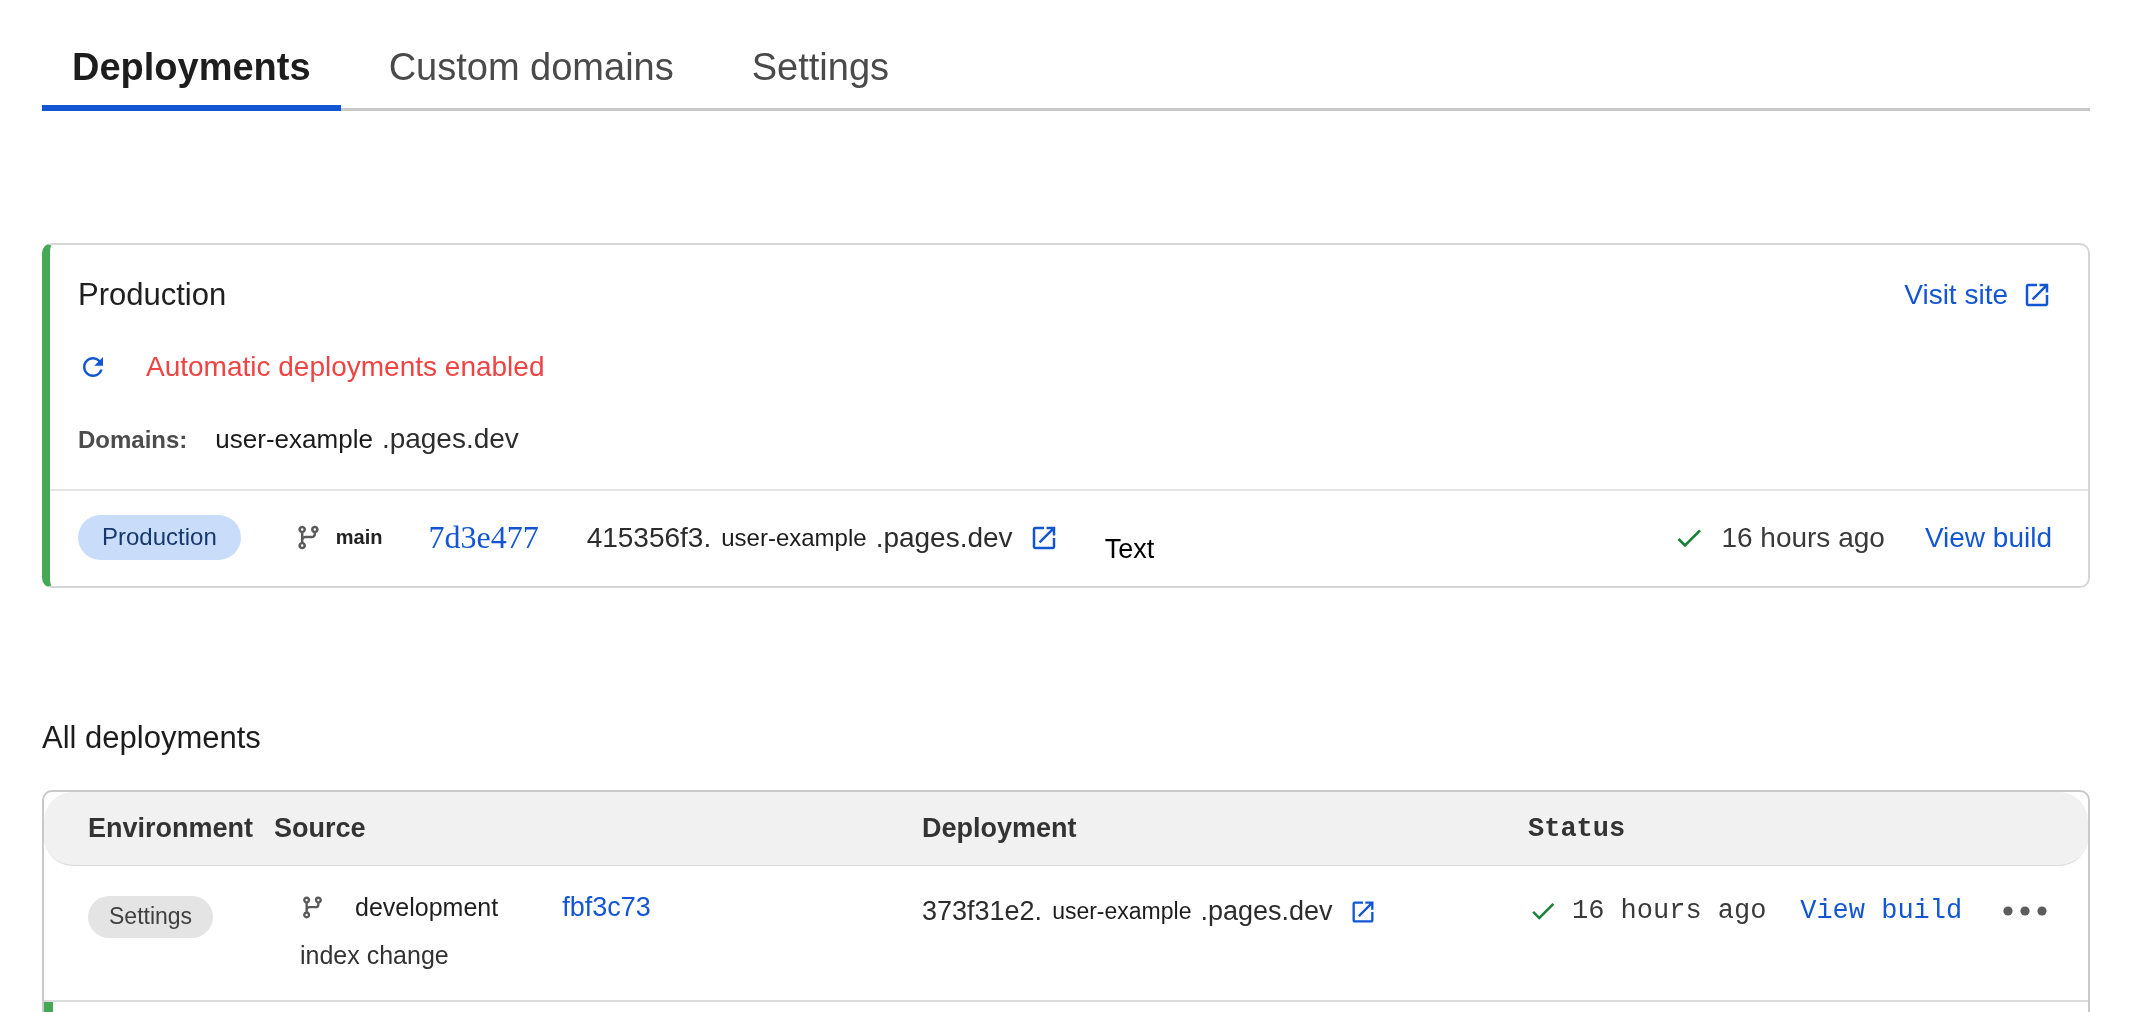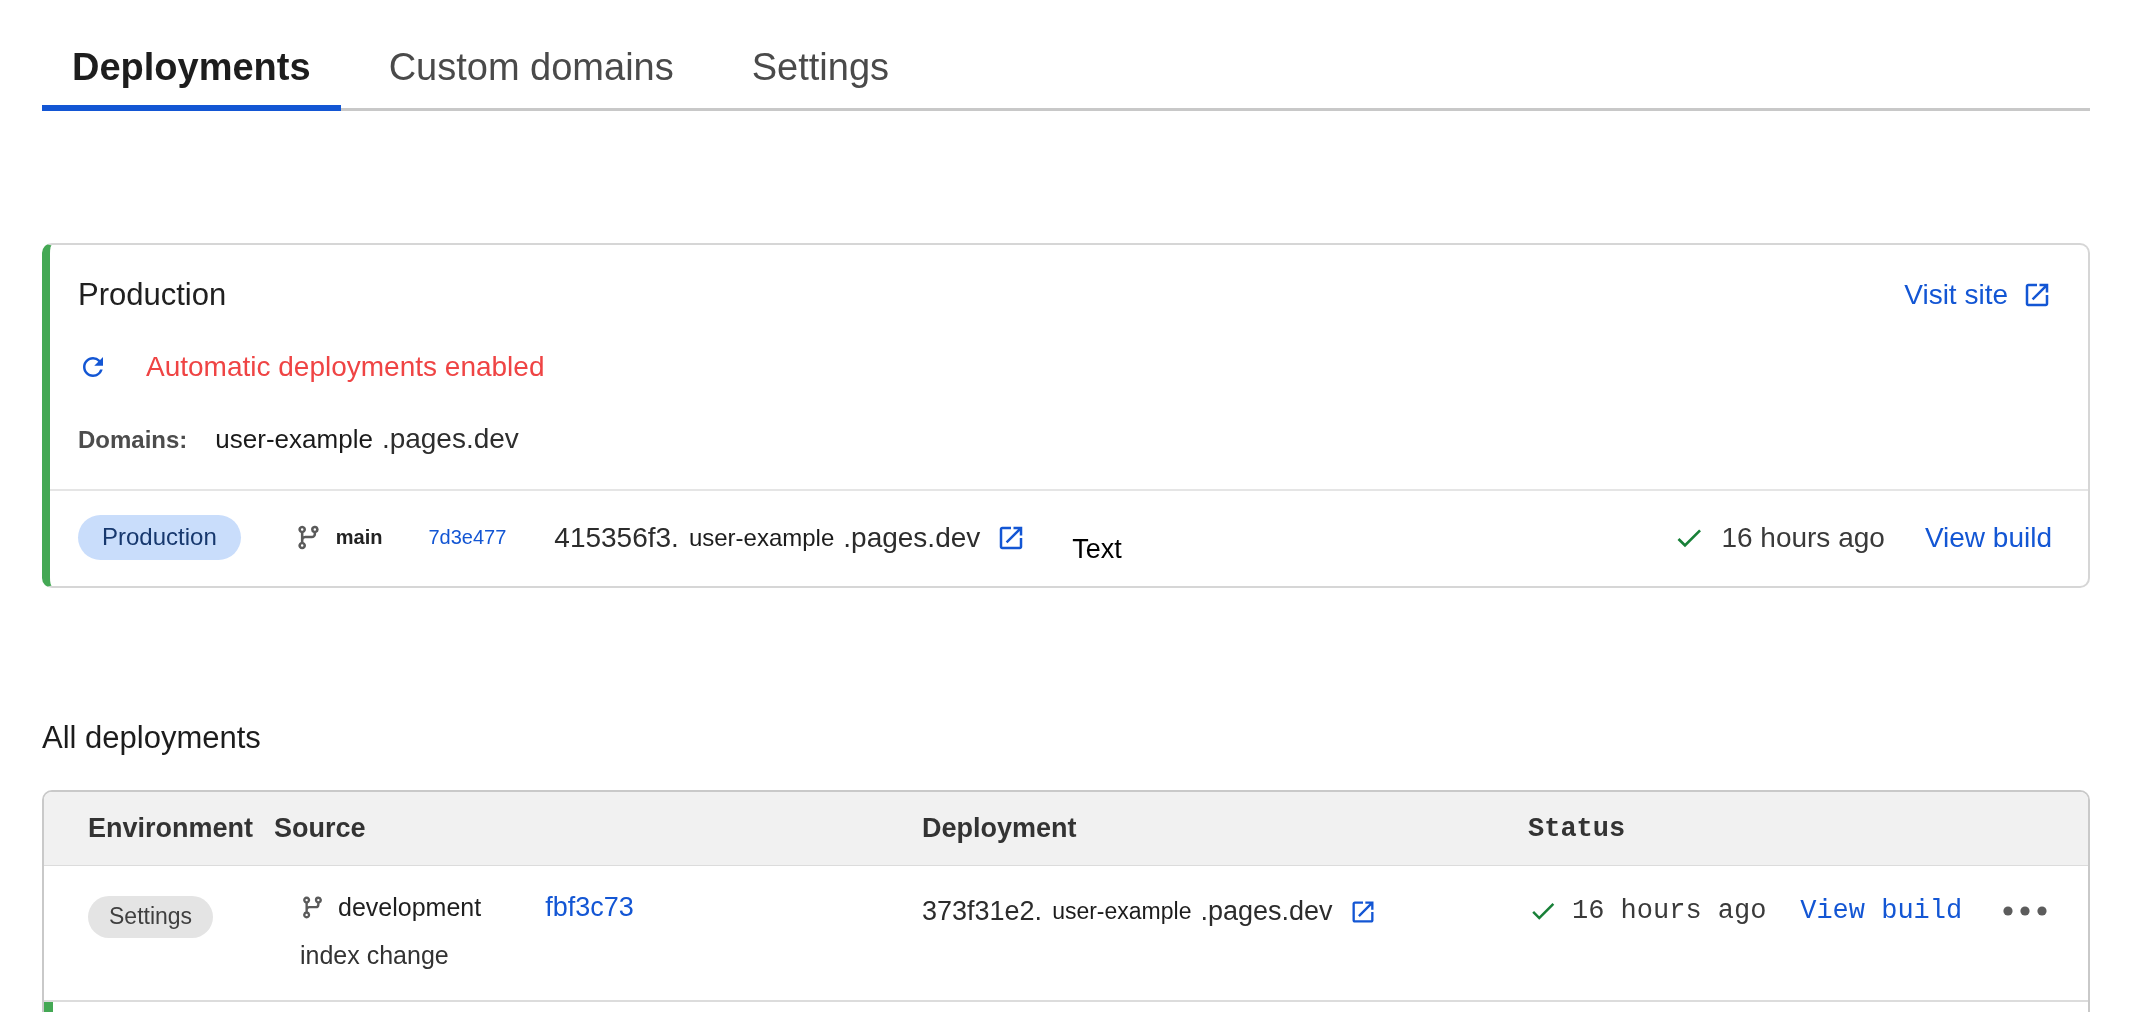--- a/index.html
+++ b/index.html
@@ -87,21 +87,21 @@
     font-size: 24px;
     padding: 8px 24px 9px 24px;
     border-radius: 26px;
     white-space: nowrap;
   }
   .pill-blue { background: #c9ddfb; color: #17386e; }
   .pill-gray { background: #e4e4e4; color: #3f3f3f; }
 
   .branch-icon { margin-left: 54px; }
   .branch-name { font-size: 20px; font-weight: 700; color: #222; margin-left: 14px; }
-  .commit-link { font-size: 20px; margin-left: 46px; }
+  .commit-link { font-size: 32px; margin-left: 46px; font-family: Liberation Serif, serif; }
   .url-group { display: flex; align-items: center; margin-left: 48px; }
   .url-hash   { font-size: 28px; color: #2c2c2c; }
   .url-name   { font-size: 24px; color: #1c1c1c; margin-left: 10px; }
   .url-suffix { font-size: 28px; color: #2c2c2c; margin-left: 9px; }
   .url-group .ext-icon { margin-left: 16px; }
   .annotation {
     font-size: 27px; color: #000;
     margin-left: 46px;
     transform: translateY(12px);
   }
@@ -120,34 +120,34 @@
     border-radius: 10px 10px 0 0;
     overflow: hidden;
     background: #fff;
   }
   .thead {
     display: flex; align-items: center;
     background: #f1f1f1;
     height: 74px;
     padding-left: 44px;
     border-bottom: 1px solid #dcdcdc;
-    font-size: 27px; font-weight: 700; color: #333;
+    font-size: 27px; font-weight: 700; color: #333; border-radius: 29px;
   }
   .col-env    { width: 186px; }
   .col-source { width: 648px; }
   .col-deploy { width: 606px; }
   .col-status { flex: 1; padding-right: 34px; font-family: Liberation Mono, monospace; }
 
   .trow {
     display: flex; align-items: flex-start;
     padding: 26px 0 30px 44px;
   }
   .trow .col-env .pill { margin-top: 4px; font-size: 23px; padding: 7px 21px 8px 21px; }
   .src-line1 { display: flex; align-items: center; padding-left: 26px; }
-  .src-branch { font-size: 25px; color: #1f1f1f; margin-left: 13px; }
+  .src-branch { font-size: 25px; color: #1f1f1f; margin-left: 30px; }
   .src-commit { font-size: 27px; margin-left: 64px; }
   .src-line2 { font-size: 25px; color: #333; margin-top: 18px; padding-left: 26px; }
   .trow .url-group { margin-left: 0; margin-top: 4px; }
   .trow .url-hash, .trow .url-suffix { font-size: 27px; }
   .trow .url-name { font-size: 23px; }
   .status-cell {
     display: flex; align-items: center; justify-content: space-between;
     margin-top: 4px;
   }
   .status-left { display: flex; align-items: center; }

